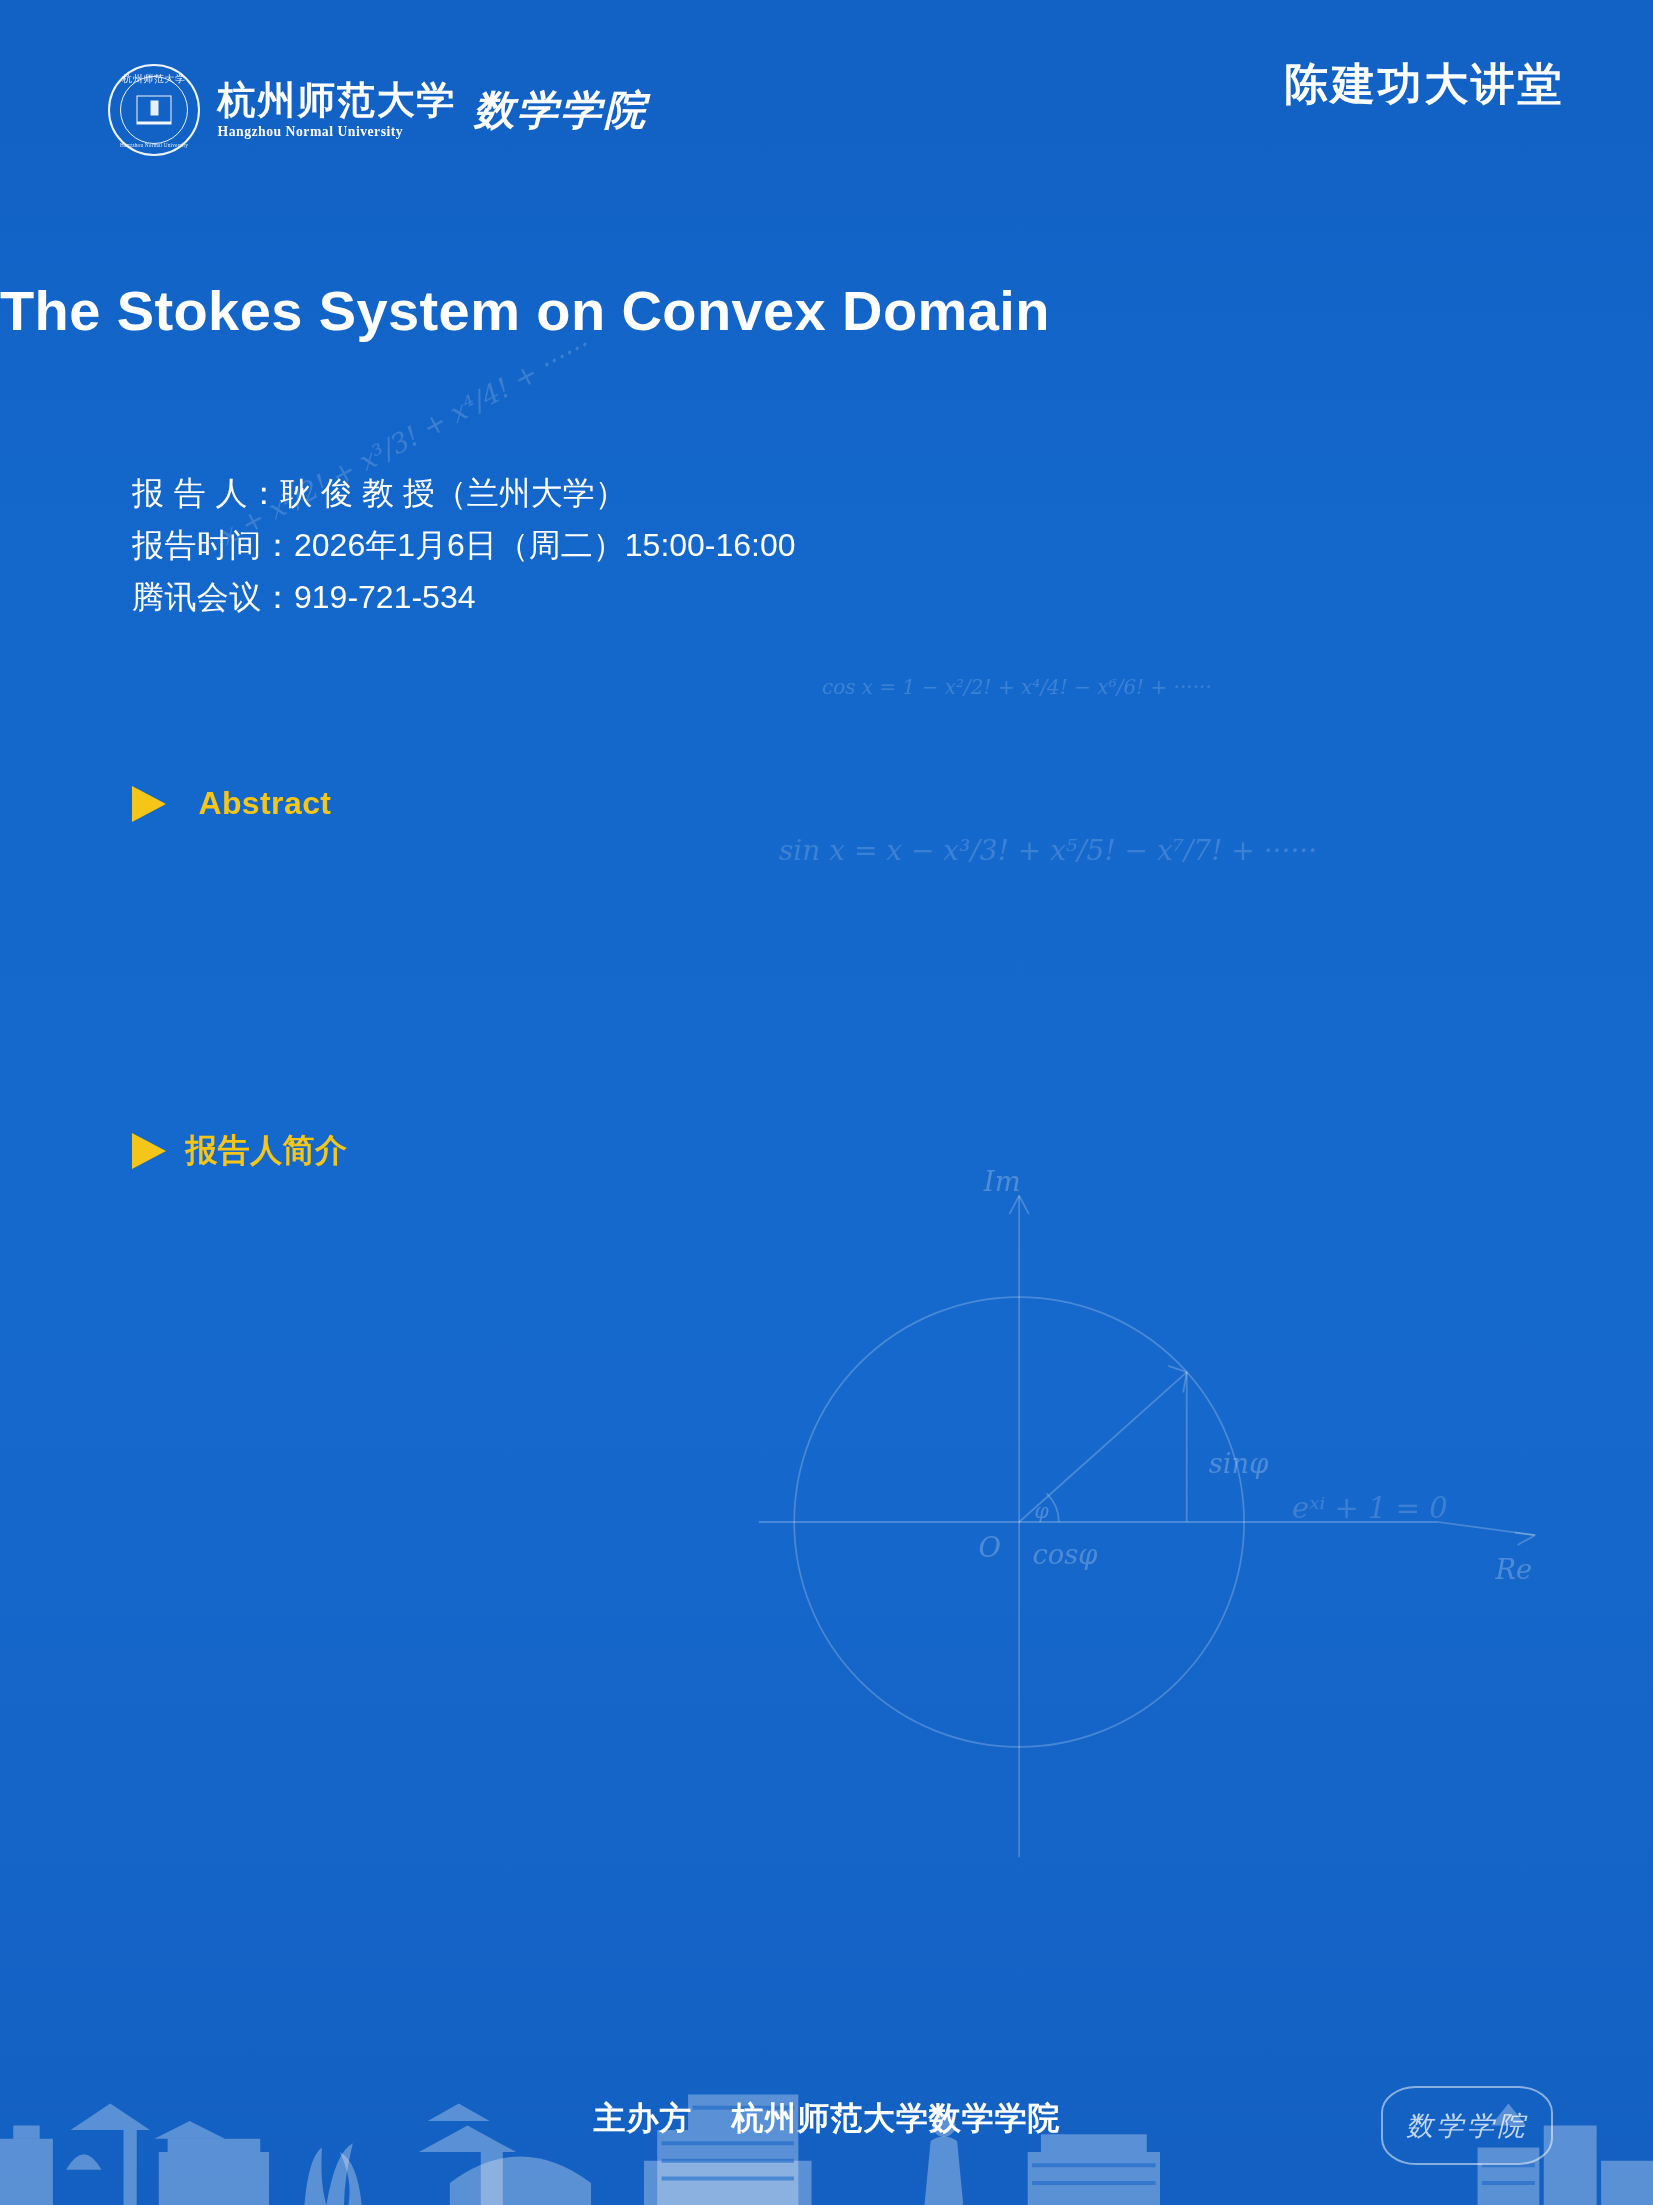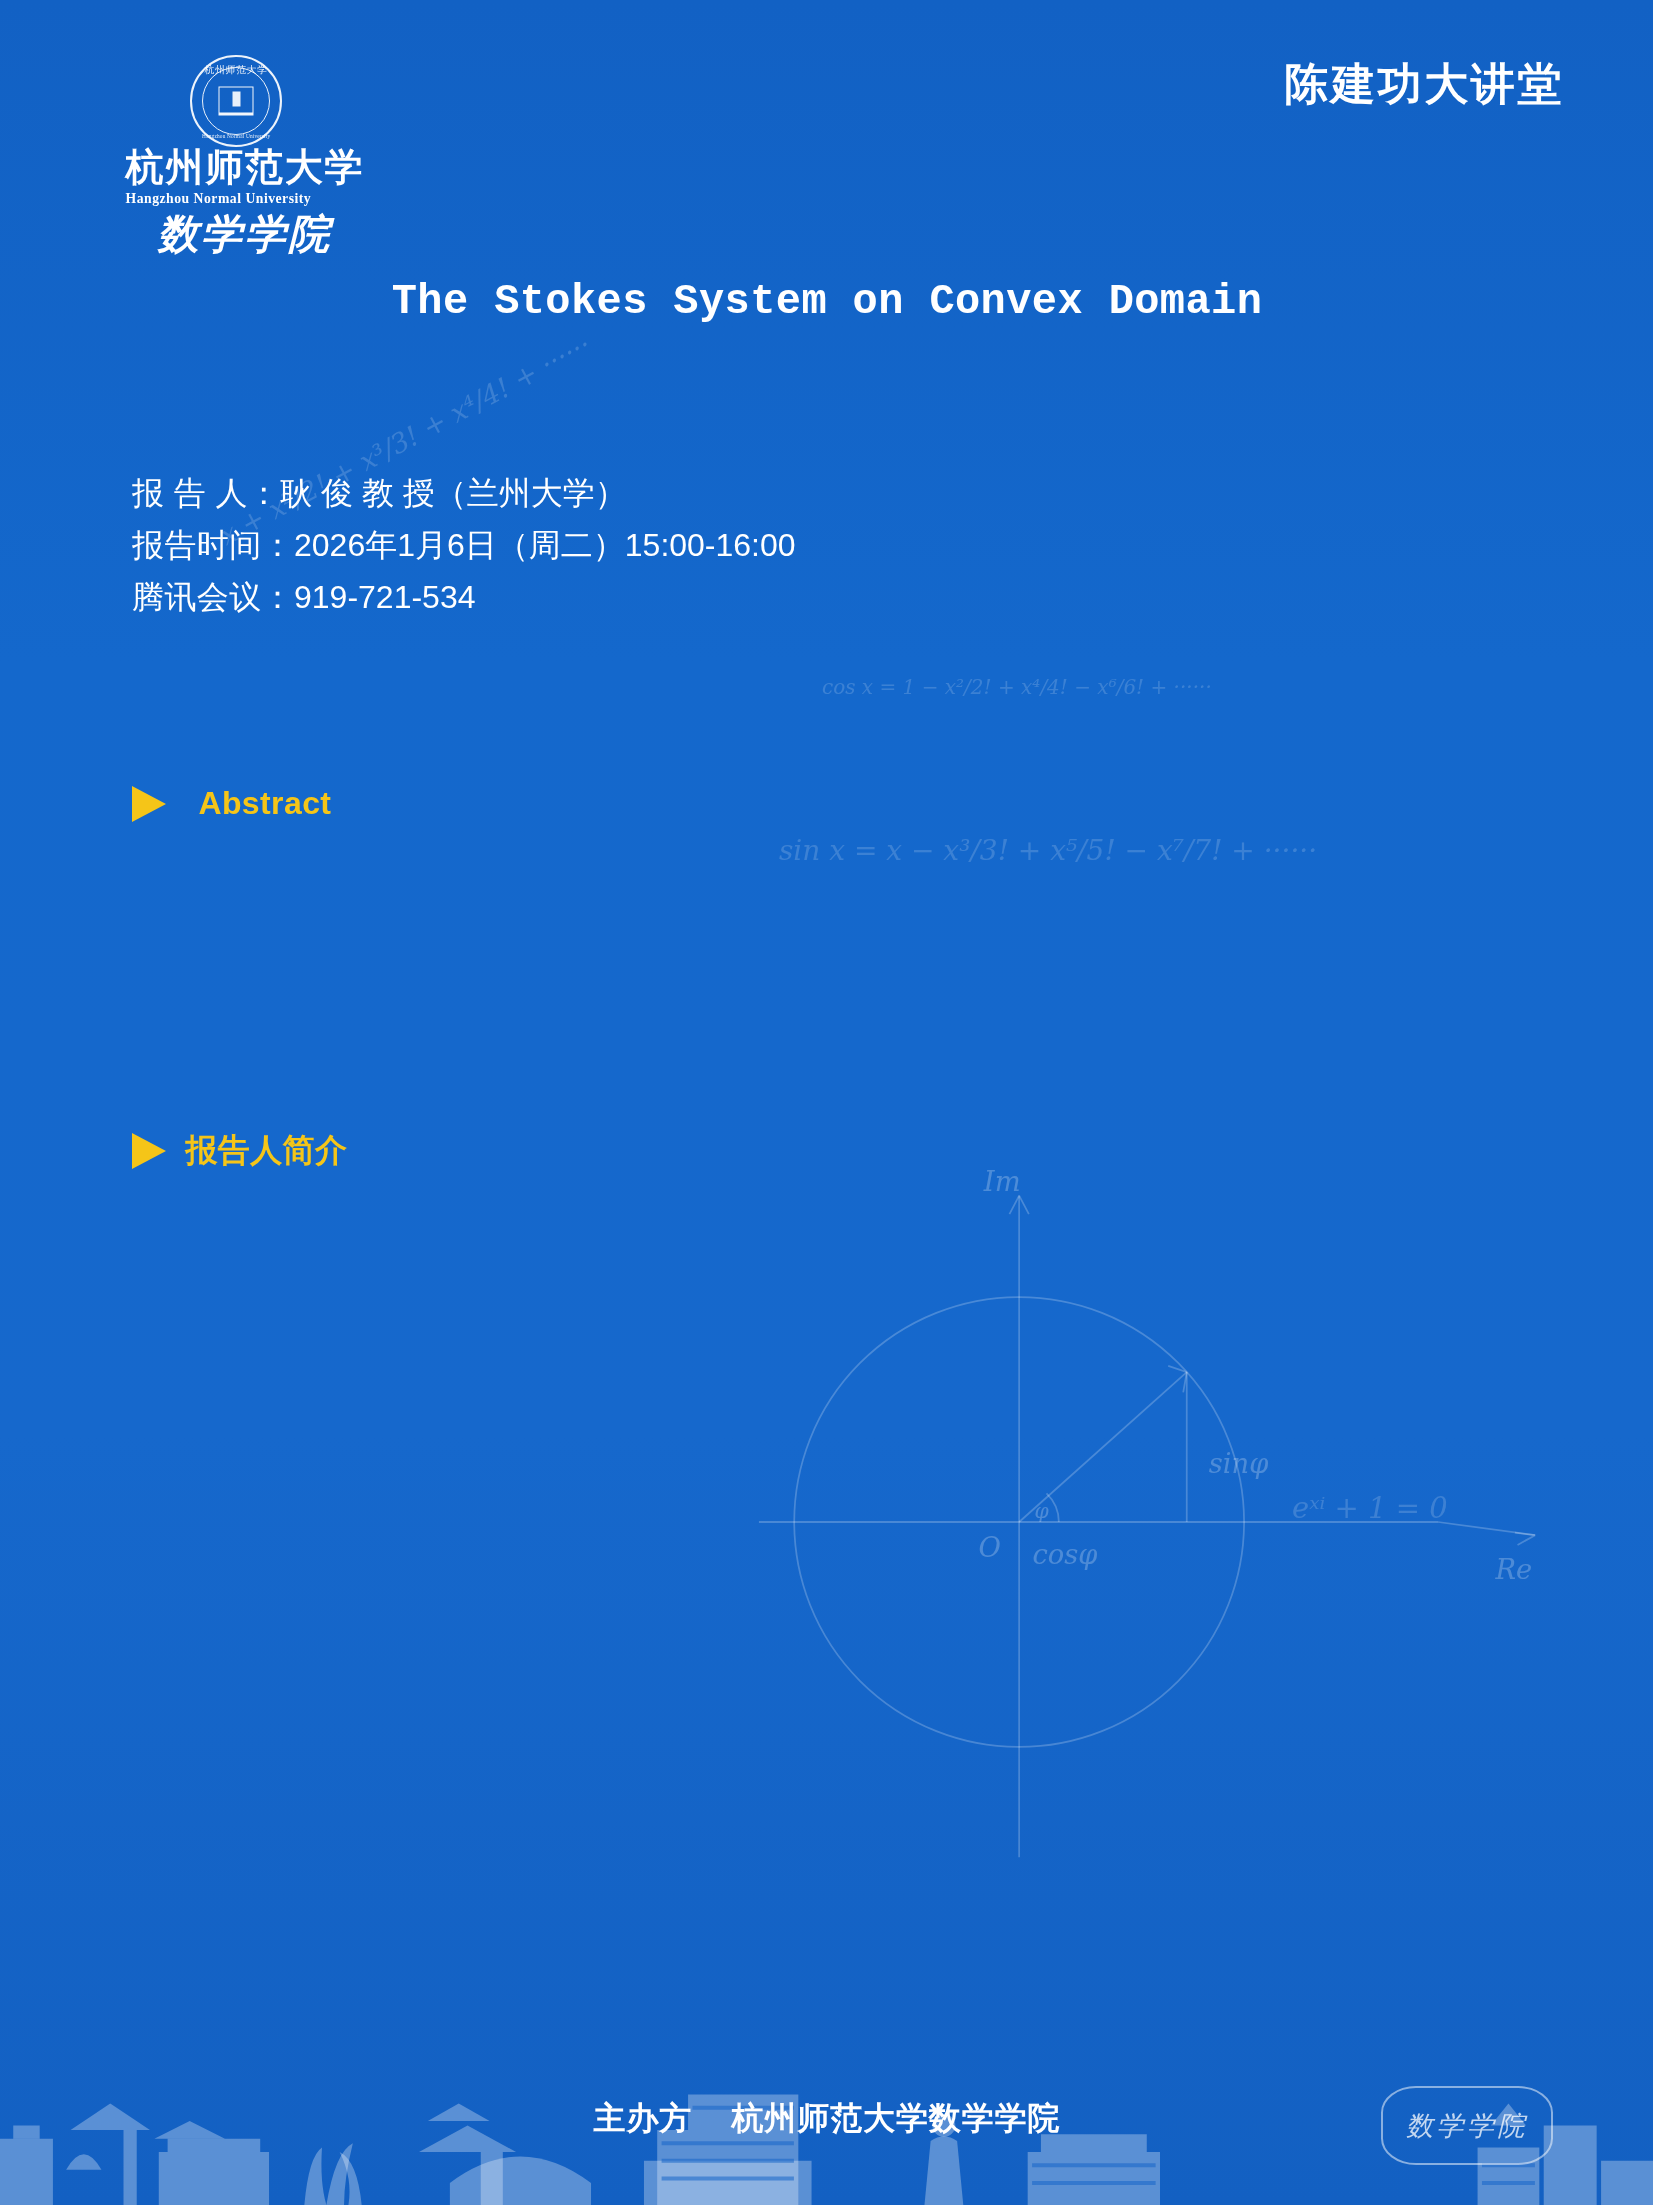--- a/index.html
+++ b/index.html
@@ -38,24 +38,23 @@
   .header {
     position: absolute;
     top: 42px;
     left: 0;
     width: 100%;
     height: 115px;
   }
   .logo-wrap {
     position: absolute;
     left: 108px;
-    top: 13px;
+    top: 22px;
     display: flex;
     align-items: center;
-    flex-direction: column;
   }
   .logo-seal {
     width: 88px;
     height: 88px;
     border-radius: 50%;
     border: 2.2px solid rgba(255,255,255,0.92);
     position: relative;
     flex: 0 0 auto;
   }
   .logo-seal .inner-ring {
@@ -141,25 +140,25 @@
     letter-spacing: 2.6px;
     white-space: nowrap;
   }
 
   
   .talk-title {
     position: absolute;
     top: 278px;
     left: 0;
     width: 100%;
-    text-align: center;
-    color: #ffffff;
-    font-family: Liberation Mono, monospace;
-    font-weight: bold;
-    font-size: 42px;
+    text-align: left;
+    color: #ffffff;
+    font-family: Liberation Sans, sans-serif;
+    font-weight: bold;
+    font-size: 56px;
     letter-spacing: 0.4px;
   }
 
   
   .info {
     position: absolute;
     left: 132px;
     top: 468px;
     color: #ffffff;
     font-size: 32px;

